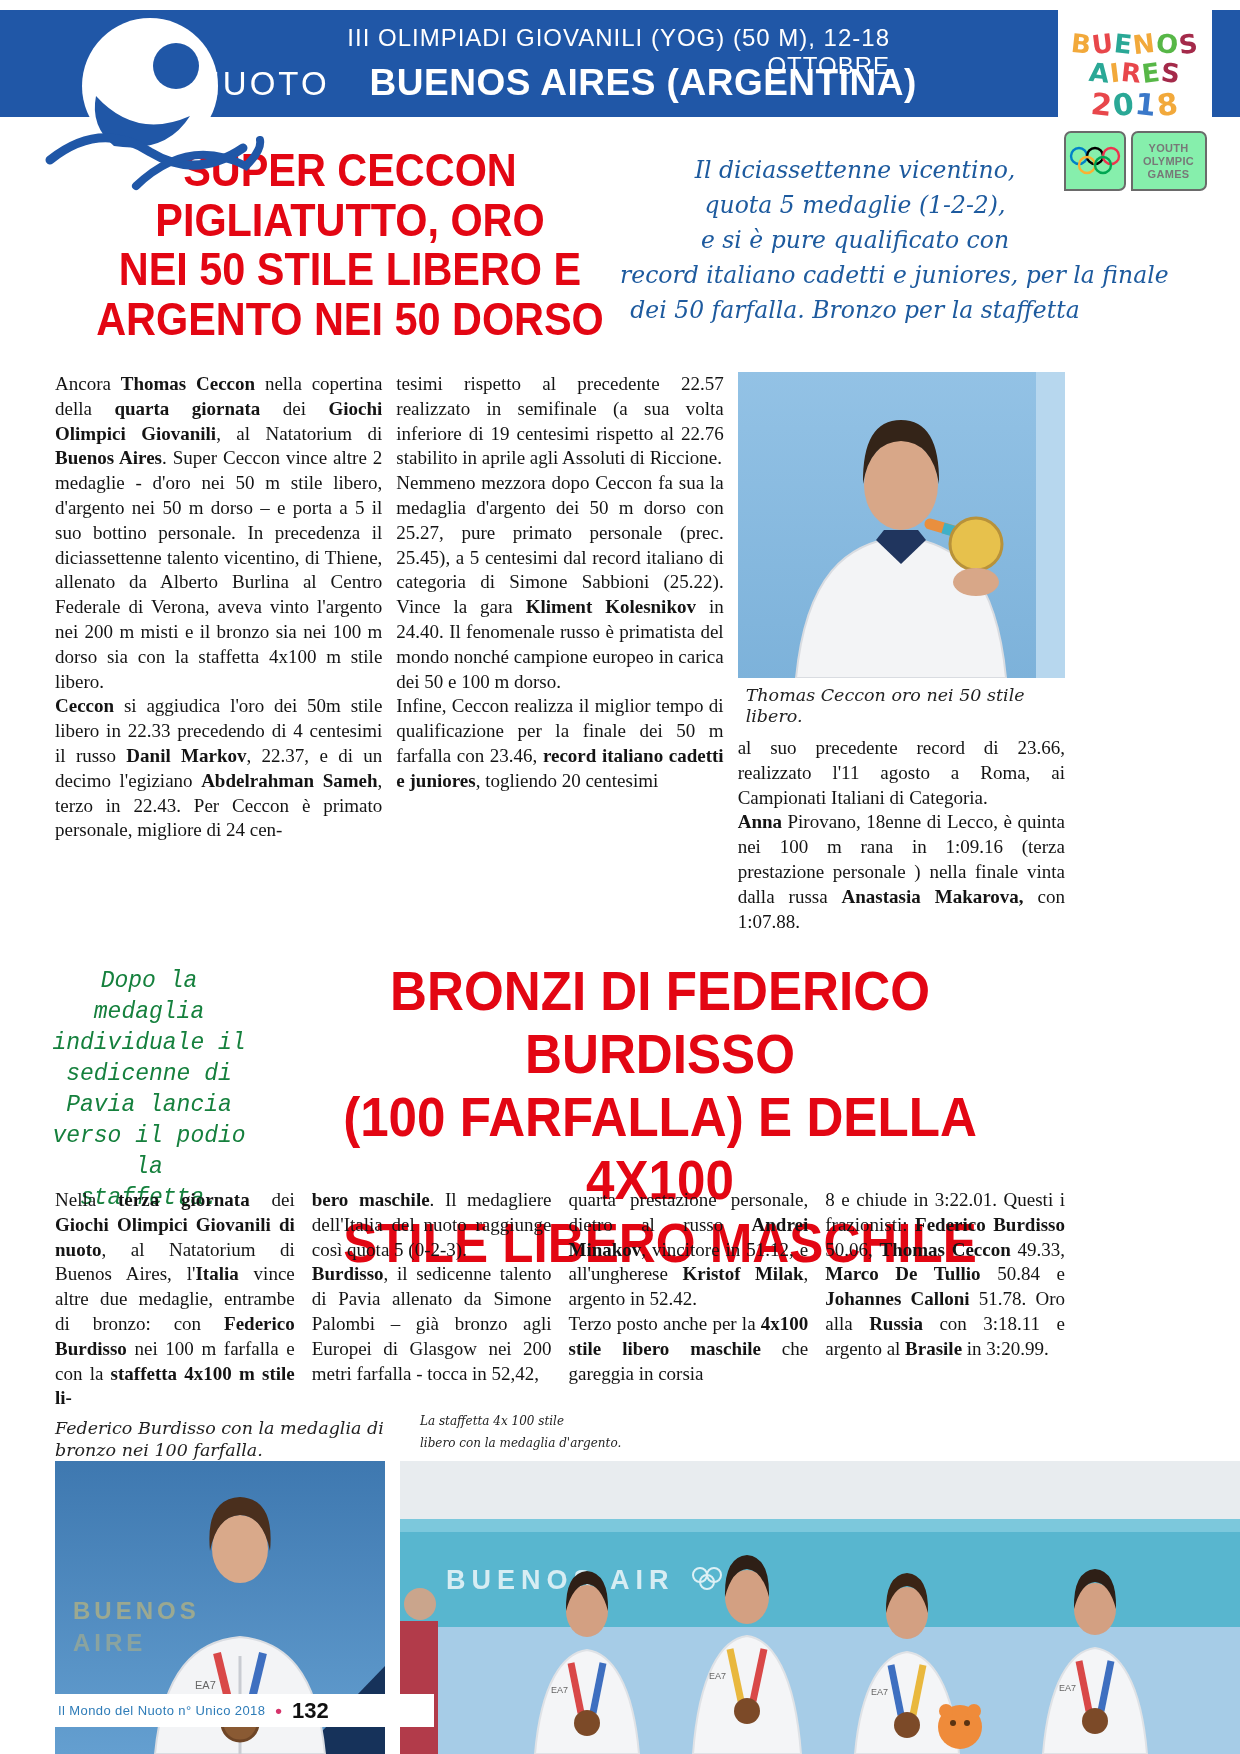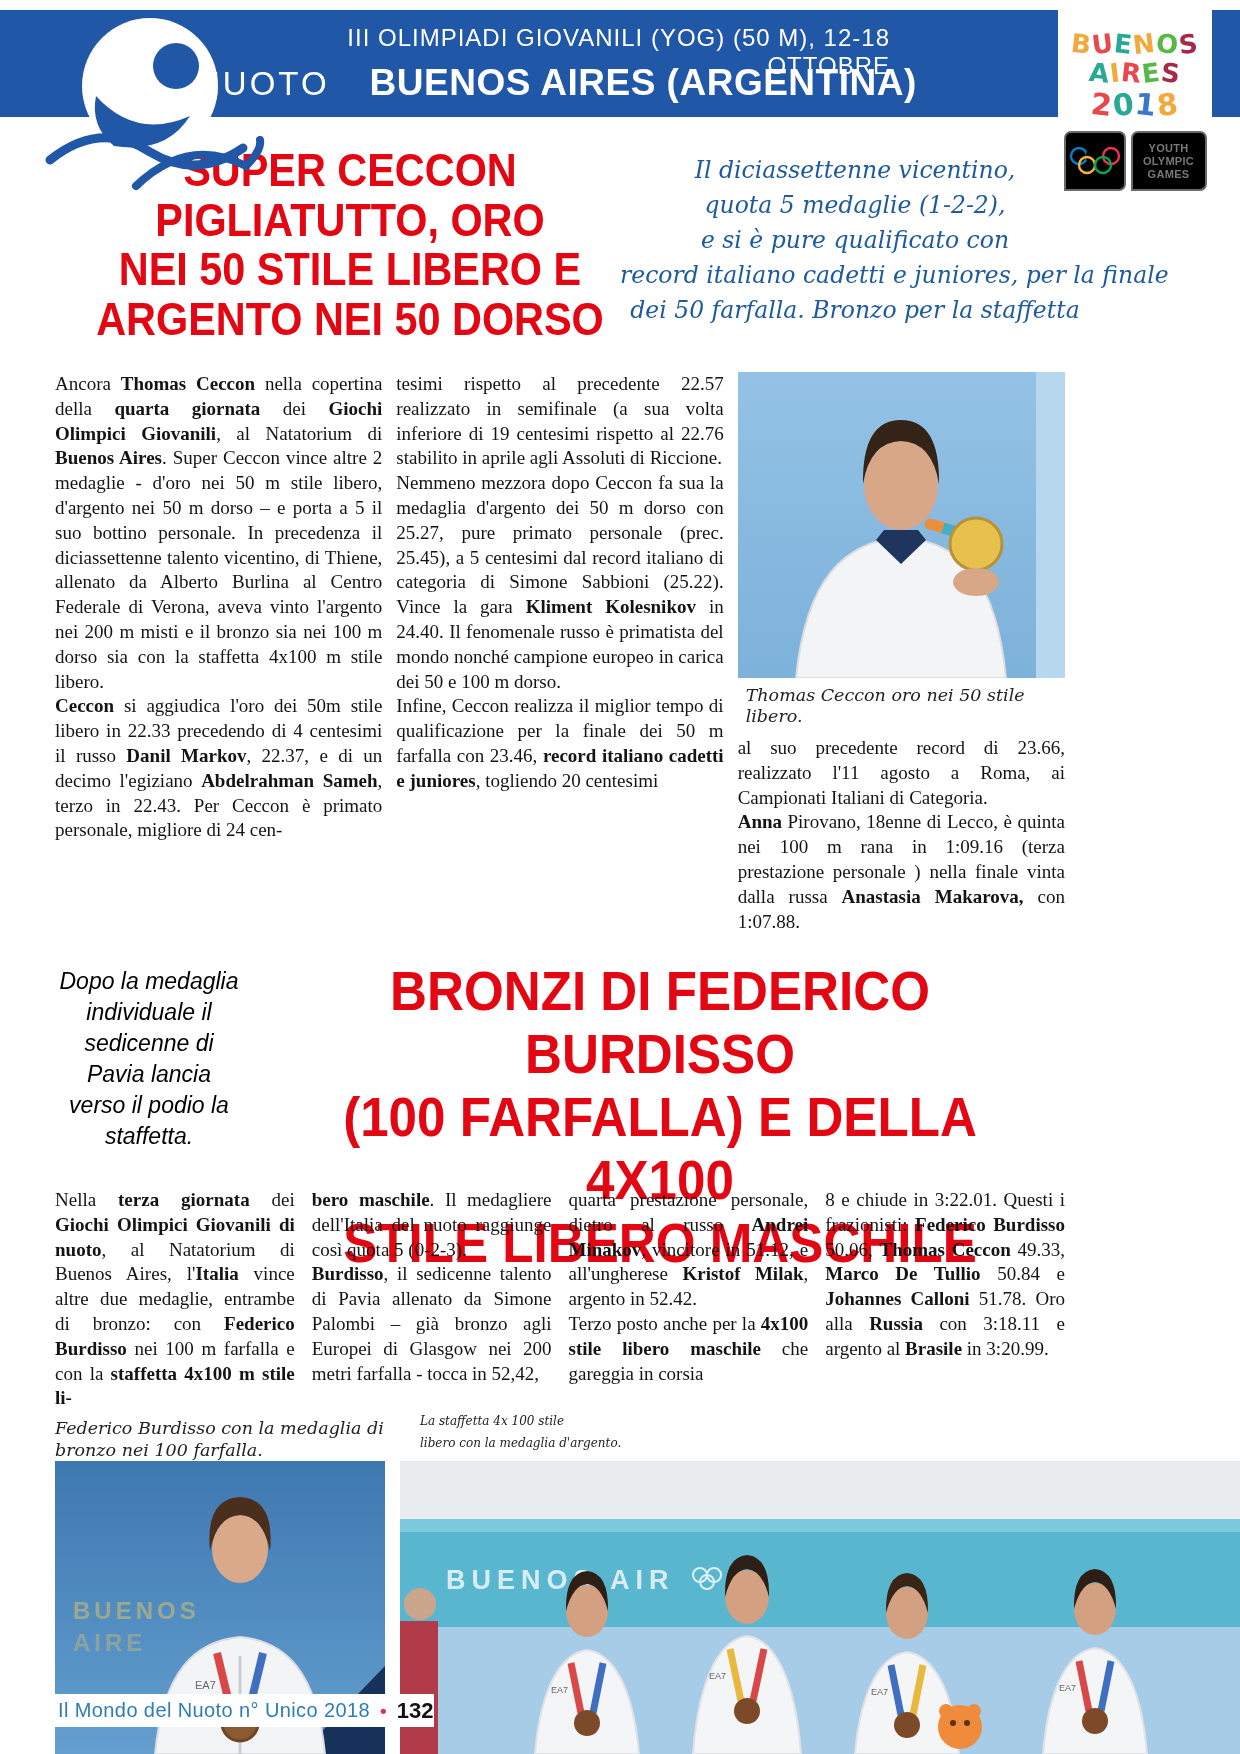--- a/index.html
+++ b/index.html
@@ -17,57 +17,57 @@
 .location{font-size:37px;font-weight:700;letter-spacing:.5px}
 .swim-logo{position:absolute;left:38px;top:8px;z-index:3}
 
 
 .logo-window{position:absolute;left:1058px;top:0;width:154px;height:240px;background:#fff;z-index:2;padding-top:30px}
 .ba-row{display:flex;justify-content:center;font-family:"DejaVu Sans",sans-serif;font-weight:700;
   font-size:26px;line-height:29px;letter-spacing:1px}
 .ba-row span{display:inline-block}
 .ba-row:nth-child(3){font-size:30px;line-height:34px}
 .bubbles{display:flex;gap:5px;justify-content:center;margin-top:9px}
-.bubble{border:2px solid #6a6a6a;background:#000000;border-radius:7px;border-bottom-left-radius:0}
+.bubble{border:2px solid #6a6a6a;background:#86efac;border-radius:7px;border-bottom-left-radius:0}
 .bubble.rings{width:62px;height:60px;display:flex;align-items:center;justify-content:center}
 .bubble.yog{width:76px;height:60px;font-family:"Liberation Sans",sans-serif;font-size:11px;font-weight:700;
   color:#787878;display:flex;flex-direction:column;align-items:center;justify-content:center;line-height:13px;letter-spacing:.3px}
 
 
 .headline1{position:absolute;left:30px;top:146px;width:640px;text-align:center;color:#e30613;
   font-family:"Liberation Sans",sans-serif;font-weight:700;font-size:46px;line-height:49.5px;
   transform:scaleX(.9);transform-origin:center top}
 .standfirst1{position:absolute;left:620px;top:153px;width:470px;text-align:center;color:#1d5a9e;
   font-style:italic;font-family:"DejaVu Serif",serif;font-size:23.5px;line-height:35px}
 .standfirst1 div{white-space:nowrap}
 .article1{position:absolute;left:55px;top:372px;width:1010px;display:flex;gap:14px}
 .colA{flex:1;min-width:0}
 .para{font-size:19px;line-height:24.8px;text-align:justify;color:#141414;hyphens:none}
 .photo-frame{width:100%;height:306px;overflow:hidden}
 .photo-caption{font-style:italic;font-family:"DejaVu Serif",serif;font-size:17.5px;line-height:21px;
   color:#222;margin:7px 0 9px 8px}
 
 
-.standfirst2{position:absolute;left:42px;top:966px;width:214px;text-align:center;color:#000000;
-  font-style:italic;font-family:Liberation Sans, sans-serif;font-size:23px;line-height:31px}
+.standfirst2{position:absolute;left:42px;top:966px;width:214px;text-align:center;color:#15803d;
+  font-style:italic;font-family:Liberation Mono, monospace;font-size:23px;line-height:31px}
 .headline2{position:absolute;left:240px;top:960px;width:840px;text-align:center;color:#e30613;
   font-family:"Liberation Sans",sans-serif;font-weight:700;font-size:55px;line-height:63px;
   transform:scaleX(.93);transform-origin:center top}
 .article2{position:absolute;left:55px;top:1188px;width:1010px;display:flex;gap:17px}
 
 
 .caption-left{position:absolute;left:55px;top:1417px;width:345px;font-style:italic;
   font-family:"DejaVu Serif",serif;font-size:17.5px;line-height:22px;color:#222}
 .caption-right{position:absolute;left:420px;top:1410px;width:330px;font-style:italic;
   font-family:"DejaVu Serif",serif;font-size:12px;line-height:22px;color:#222}
 .photo1{position:absolute;left:55px;top:1461px;width:330px;height:293px;overflow:hidden}
 .photo2{position:absolute;left:400px;top:1461px;width:840px;height:293px;overflow:hidden}
 .footer{position:absolute;left:0;top:1694px;width:434px;height:33px;background:#fff;z-index:4;
   display:flex;align-items:center;gap:10px;padding-left:58px;font-family:"Liberation Sans",sans-serif}
-.footer .mag{color:#2e7cb8;font-size:20px;letter-spacing:.4px}
+.footer .mag{color:#2e7cb8;font-size:13px;letter-spacing:.4px}
 .footer .dot{color:#d6336b;font-size:19px;font-weight:700}
 .footer .num{color:#111;font-size:22px;font-weight:700}
 </style>
 </head>
 <body>
 
 <div class="page">
 
   <div class="topbar"></div>
 

